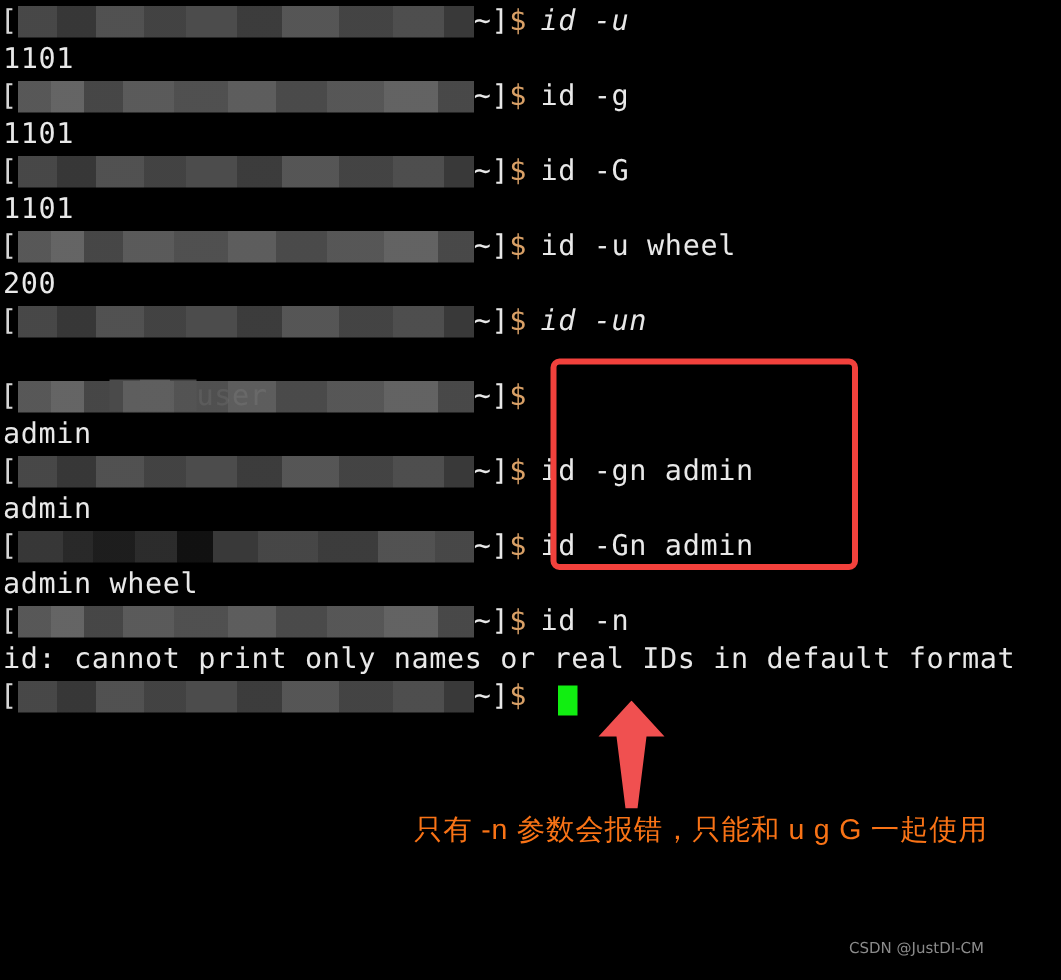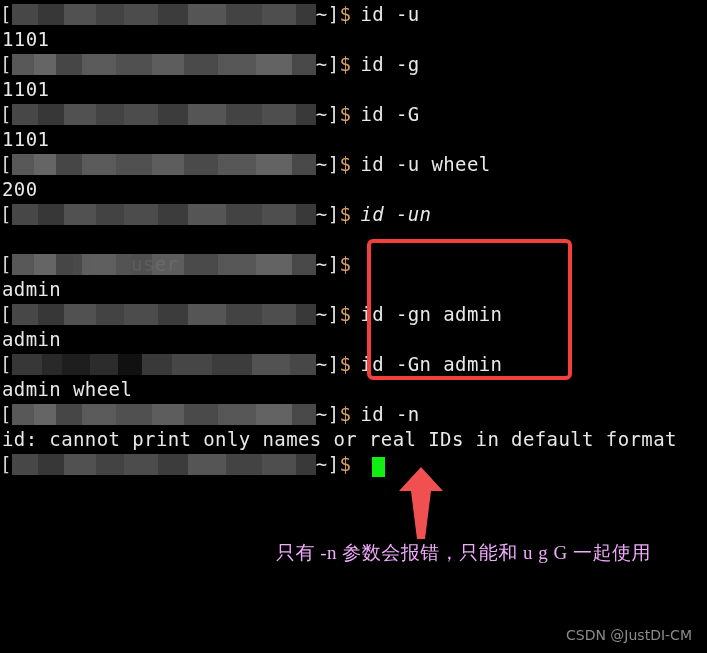--- a/index.html
+++ b/index.html
@@ -149,51 +149,51 @@
     top: 467px;
     width: 46px;
     height: 72px;
   }
 
   
   #annotation {
     position: absolute;
     left: 276px;
     top: 540px;
-    color: #f0abfc;
+    color: #f97316;
     font-size: 19px;
-    font-family: Liberation Serif, serif;
+    font-family: Liberation Sans, sans-serif;
     white-space: pre;
     letter-spacing: 0.5px;
   }
 
   
   #watermark {
     position: absolute;
     left: 566px;
     top: 627px;
     color: #8b8b8b;
-    font-size: 14px;
+    font-size: 10px;
     font-family: "DejaVu Sans", "Liberation Sans", sans-serif;
     white-space: pre;
   }
 </style>
 </head>
 <body>
 
 <div id="screen">
 
   <div id="terminal">
 
     <div class="line prompt-line" style="top:2px;">
       <span class="bracket">[</span>
       <span class="redact" style="width:304px;"></span>
       <span class="prompt-tail">~]</span>
       <span class="dollar">$</span>
-      <span class="cmd" style="padding-left:9px;">id -u</span>
+      <span class="cmd" style="padding-left:9px;font-style:italic;">id -u</span>
     </div>
 
     <div class="line out-line" style="top:27px;">1101</div>
 
     <div class="line prompt-line" style="top:52px;">
       <span class="bracket">[</span>
       <span class="redact v2" style="width:304px;"></span>
       <span class="prompt-tail">~]</span>
       <span class="dollar">$</span>
       <span class="cmd" style="padding-left:9px;">id -g</span>

